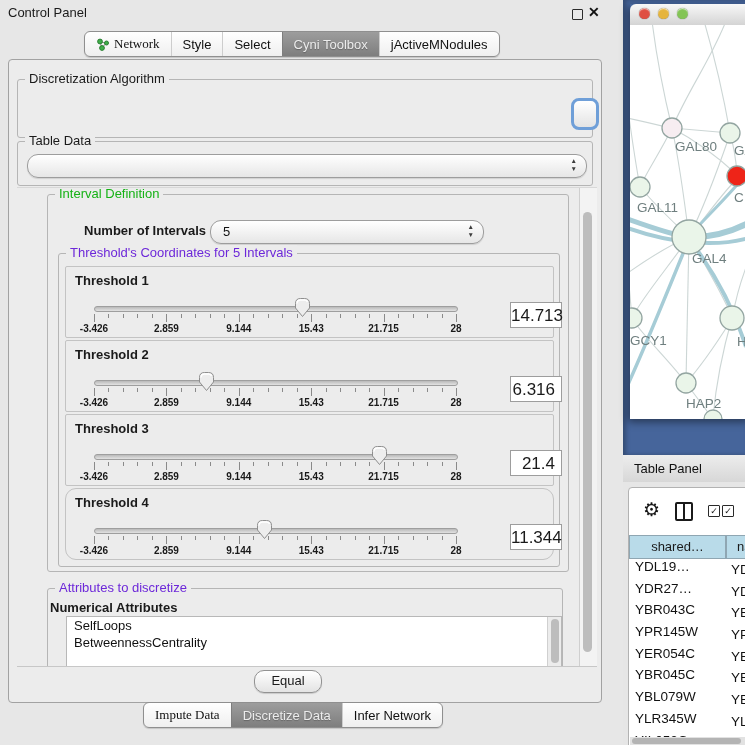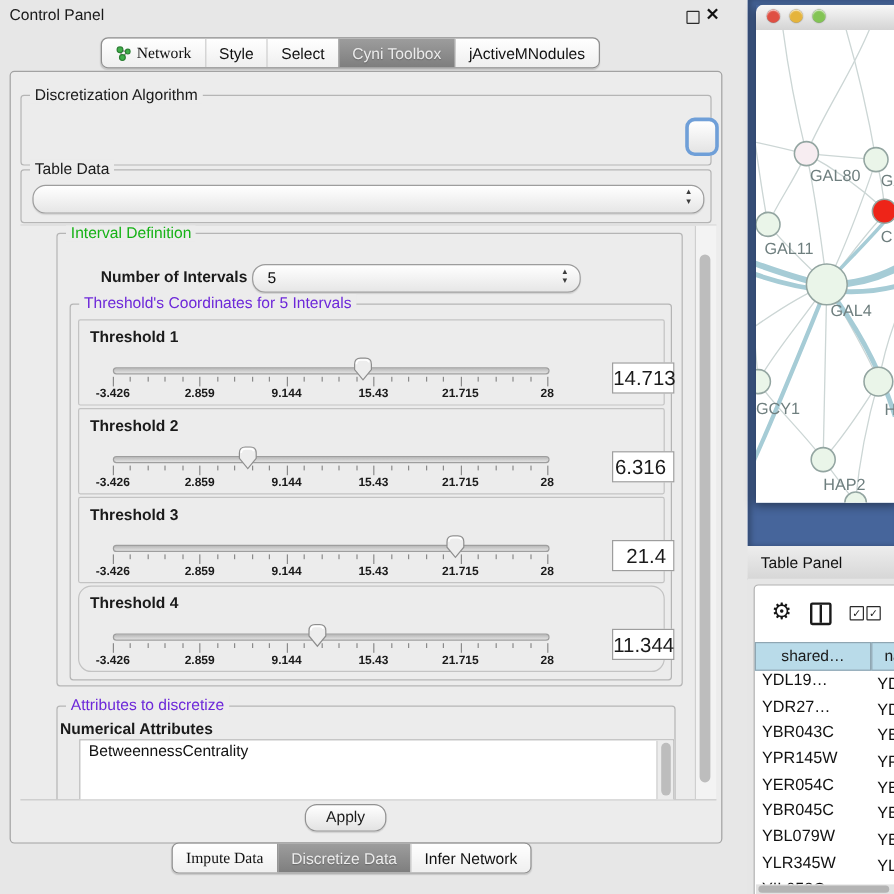--- a/index.html
+++ b/index.html
@@ -326,34 +326,35 @@
                 </div>
               </div>
           </div>
         </div>
 
         <div id="attr-group" class="groupbox">
           <span class="grouplab lab-blue">Attributes to discretize</span>
           <div id="attr-title">Numerical Attributes</div>
           <div id="attr-list">
             <div id="attr-items">
+                <div class="attr-item">SelfLoops</div>
                 <div class="attr-item">BetweennessCentrality</div>
               </div>
             <div id="attr-scroll">
                 <div class="thumbbar"></div>
               </div>
           </div>
         </div>
 
         <div id="vscroll">
             <div class="thumbbar"></div>
           </div>
       </div>
 
-      <div id="apply-btn" class="abs">Apply</div>
+      <div id="apply-btn" class="abs">Equal</div>
     </div>
 
     <div id="bottom-tabs" class="abs segctl">
         <span class="seg">
           <span>Impute Data</span>
         </span>
         <span class="seg sel">
           <span>Discretize Data</span>
         </span>
         <span class="seg">

